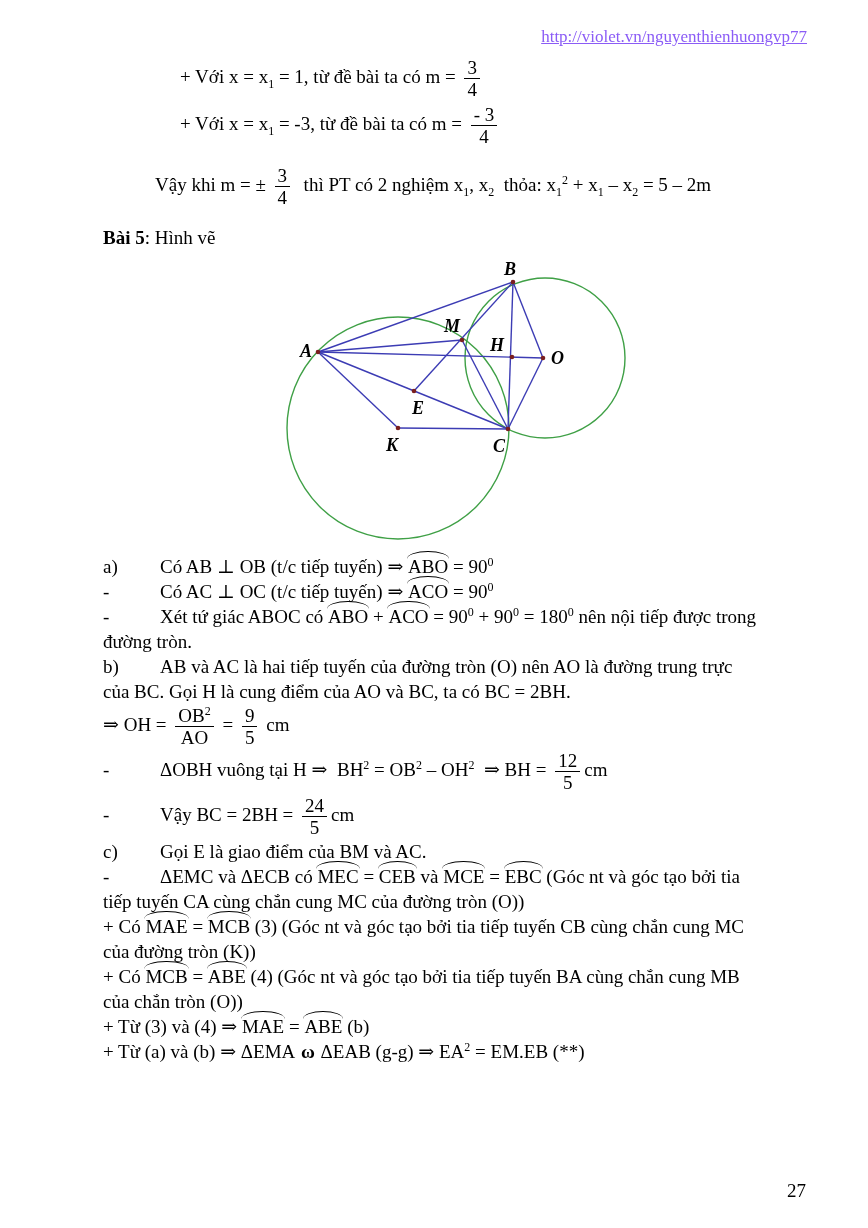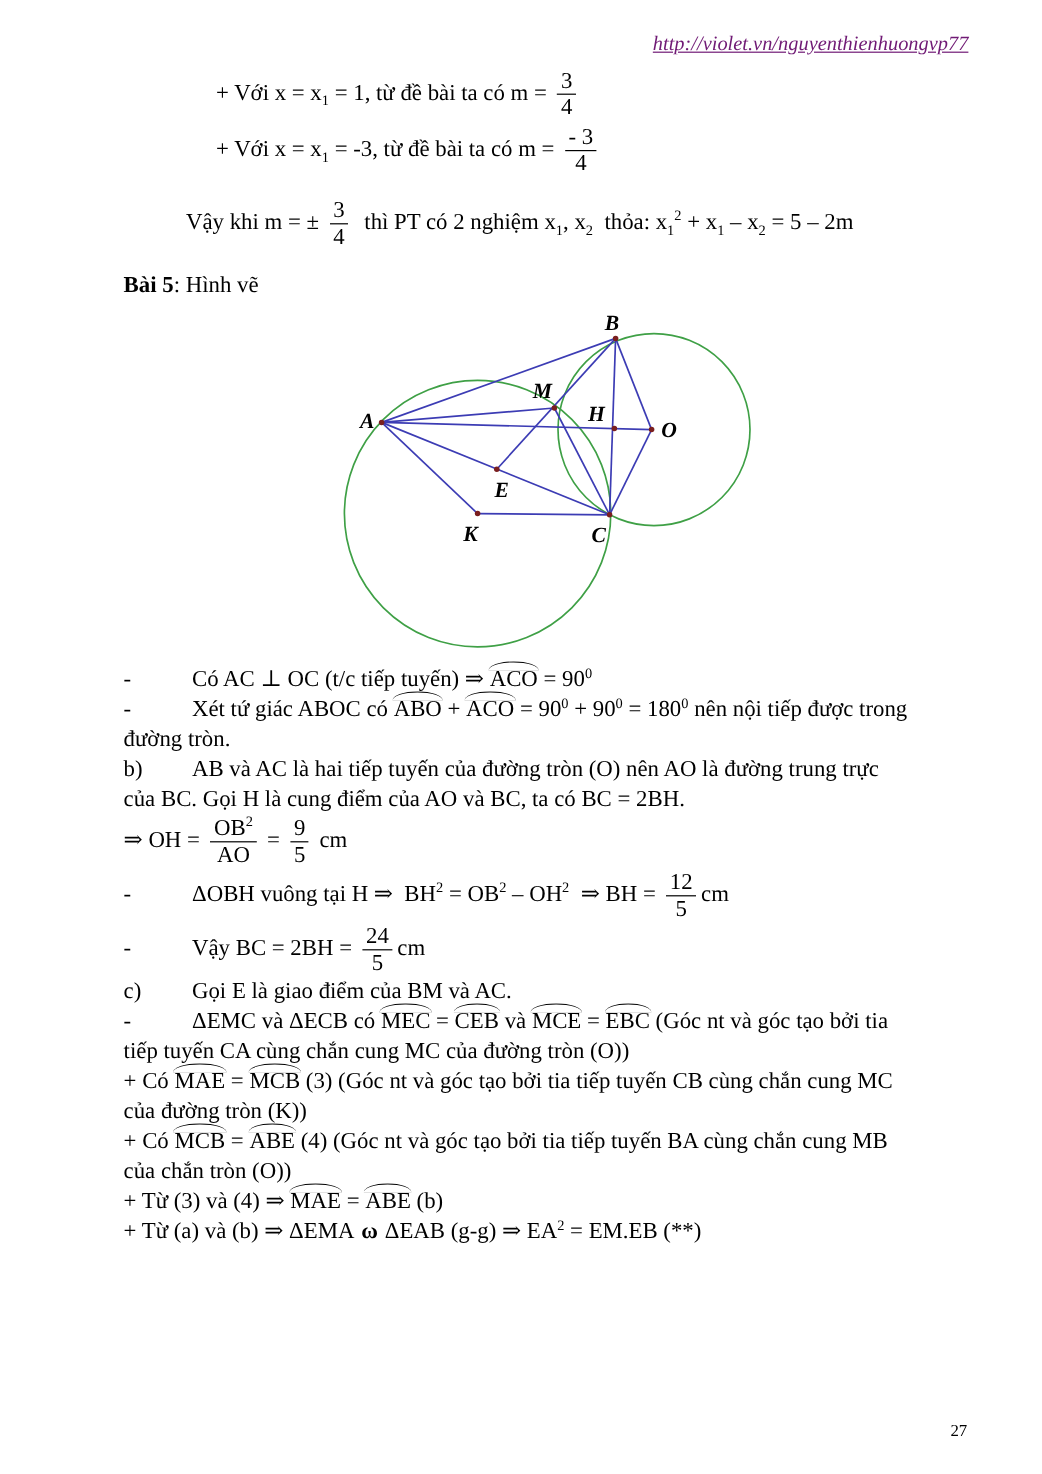--- a/index.html
+++ b/index.html
@@ -3,21 +3,21 @@
 <meta charset="utf-8">
 <style>
   html,body{margin:0;padding:0;background:#fff;}
   .page{
     width:868px;height:1228px;position:relative;background:#ffffff;
     font-family:"Liberation Serif","DejaVu Serif",serif;
     font-size:19px;color:#000;overflow:hidden;
   }
   .content{padding:26px 61px 0 103px;}
   .link-line{text-align:right;font-size:17px;line-height:22px;margin-bottom:8px;}
-  .link{color:#701a75;text-decoration:underline;cursor:pointer;font-style:italic;}
+  .link{color:#8b5cf6;text-decoration:underline;cursor:pointer;}
   .ln{line-height:25px;}
   .ind1{padding-left:77px;margin:2px 0;}
   .ind2{padding-left:52px;margin:16px 0;}
   .mk{display:inline-block;width:57px;}
   sup{font-size:12px;line-height:0;}
   sub{font-size:12px;line-height:0;}
   .frac{display:inline-block;vertical-align:middle;text-align:center;line-height:21px;margin:1px 4px;}
   .fn{display:block;padding:0 3px;}
   .fd{display:block;border-top:1.3px solid #000;padding:0 3px;}
   .arc{position:relative;display:inline-block;}
@@ -26,21 +26,21 @@
     border-top:1.4px solid #000;
     border-radius:50% 50% 0 0 / 100% 100% 0 0;
   }
   .sim{font-weight:bold;margin:0 2px;}
   .figure{position:relative;height:292px;margin:4px 0 8px;}
   .figure svg{position:absolute;left:180px;top:0;}
   .ptlabel{
     font-family:"Liberation Serif","DejaVu Serif",serif;
     font-weight:bold;font-style:italic;font-size:18px;fill:#000;
   }
-  .pagenum{position:absolute;right:62px;bottom:26px;font-size:14px;}
+  .pagenum{position:absolute;right:62px;bottom:26px;font-size:19px;}
 </style>
 </head>
 <body>
 
 <div class="page">
   <div class="content">
 
     <div class="link-line">
       <span class="link">http://violet.vn/nguyenthienhuongvp77</span>
     </div>
@@ -77,20 +77,21 @@
           <text x="510" y="264" text-anchor="middle" class="ptlabel" fill="#000000">B</text>
           <text x="460" y="321" text-anchor="end" class="ptlabel" fill="#000000">M</text>
           <text x="497" y="340" text-anchor="middle" class="ptlabel" fill="#000000">H</text>
           <text x="551" y="353" text-anchor="start" class="ptlabel" fill="#000000">O</text>
           <text x="418" y="403" text-anchor="middle" class="ptlabel" fill="#000000">E</text>
           <text x="392" y="440" text-anchor="middle" class="ptlabel" fill="#000000">K</text>
           <text x="499" y="441" text-anchor="middle" class="ptlabel" fill="#000000">C</text>
         </svg>
     </div>
 
+    <div class="ln"><span class="mk">a)</span><span>Có AB ⊥ OB (t/c tiếp tuyến) ⇒ <span class="arc">ABO</span> = 90<sup>0</sup></span></div>
     <div class="ln"><span class="mk">-</span><span>Có AC ⊥ OC (t/c tiếp tuyến) ⇒ <span class="arc">ACO</span> = 90<sup>0</sup></span></div>
     <div class="ln"><span class="mk">-</span><span>Xét tứ giác ABOC có <span class="arc">ABO</span> + <span class="arc">ACO</span> = 90<sup>0</sup> + 90<sup>0</sup> = 180<sup>0</sup> nên nội tiếp được trong</span></div>
     <div class="ln"><span>đường tròn.</span></div>
     <div class="ln"><span class="mk">b)</span><span>AB và AC là hai tiếp tuyến của đường tròn (O) nên AO là đường trung trực</span></div>
     <div class="ln"><span>của BC. Gọi H là cung điểm của AO và BC, ta có BC = 2BH.</span></div>
     <div class="ln"><span>⇒ OH = <span class="frac"><span class="fn">OB<sup>2</sup></span><span class="fd">AO</span></span> = <span class="frac"><span class="fn">9</span><span class="fd">5</span></span> cm</span></div>
     <div class="ln"><span class="mk">-</span><span>ΔOBH vuông tại H ⇒ &nbsp;BH<sup>2</sup> = OB<sup>2</sup> – OH<sup>2</sup> &nbsp;⇒ BH = <span class="frac"><span class="fn">12</span><span class="fd">5</span></span>cm</span></div>
     <div class="ln"><span class="mk">-</span><span>Vậy BC = 2BH = <span class="frac"><span class="fn">24</span><span class="fd">5</span></span>cm</span></div>
     <div class="ln"><span class="mk">c)</span><span>Gọi E là giao điểm của BM và AC.</span></div>
     <div class="ln"><span class="mk">-</span><span>ΔEMC và ΔECB có <span class="arc">MEC</span> = <span class="arc">CEB</span> và <span class="arc">MCE</span> = <span class="arc">EBC</span> (Góc nt và góc tạo bởi tia</span></div>

